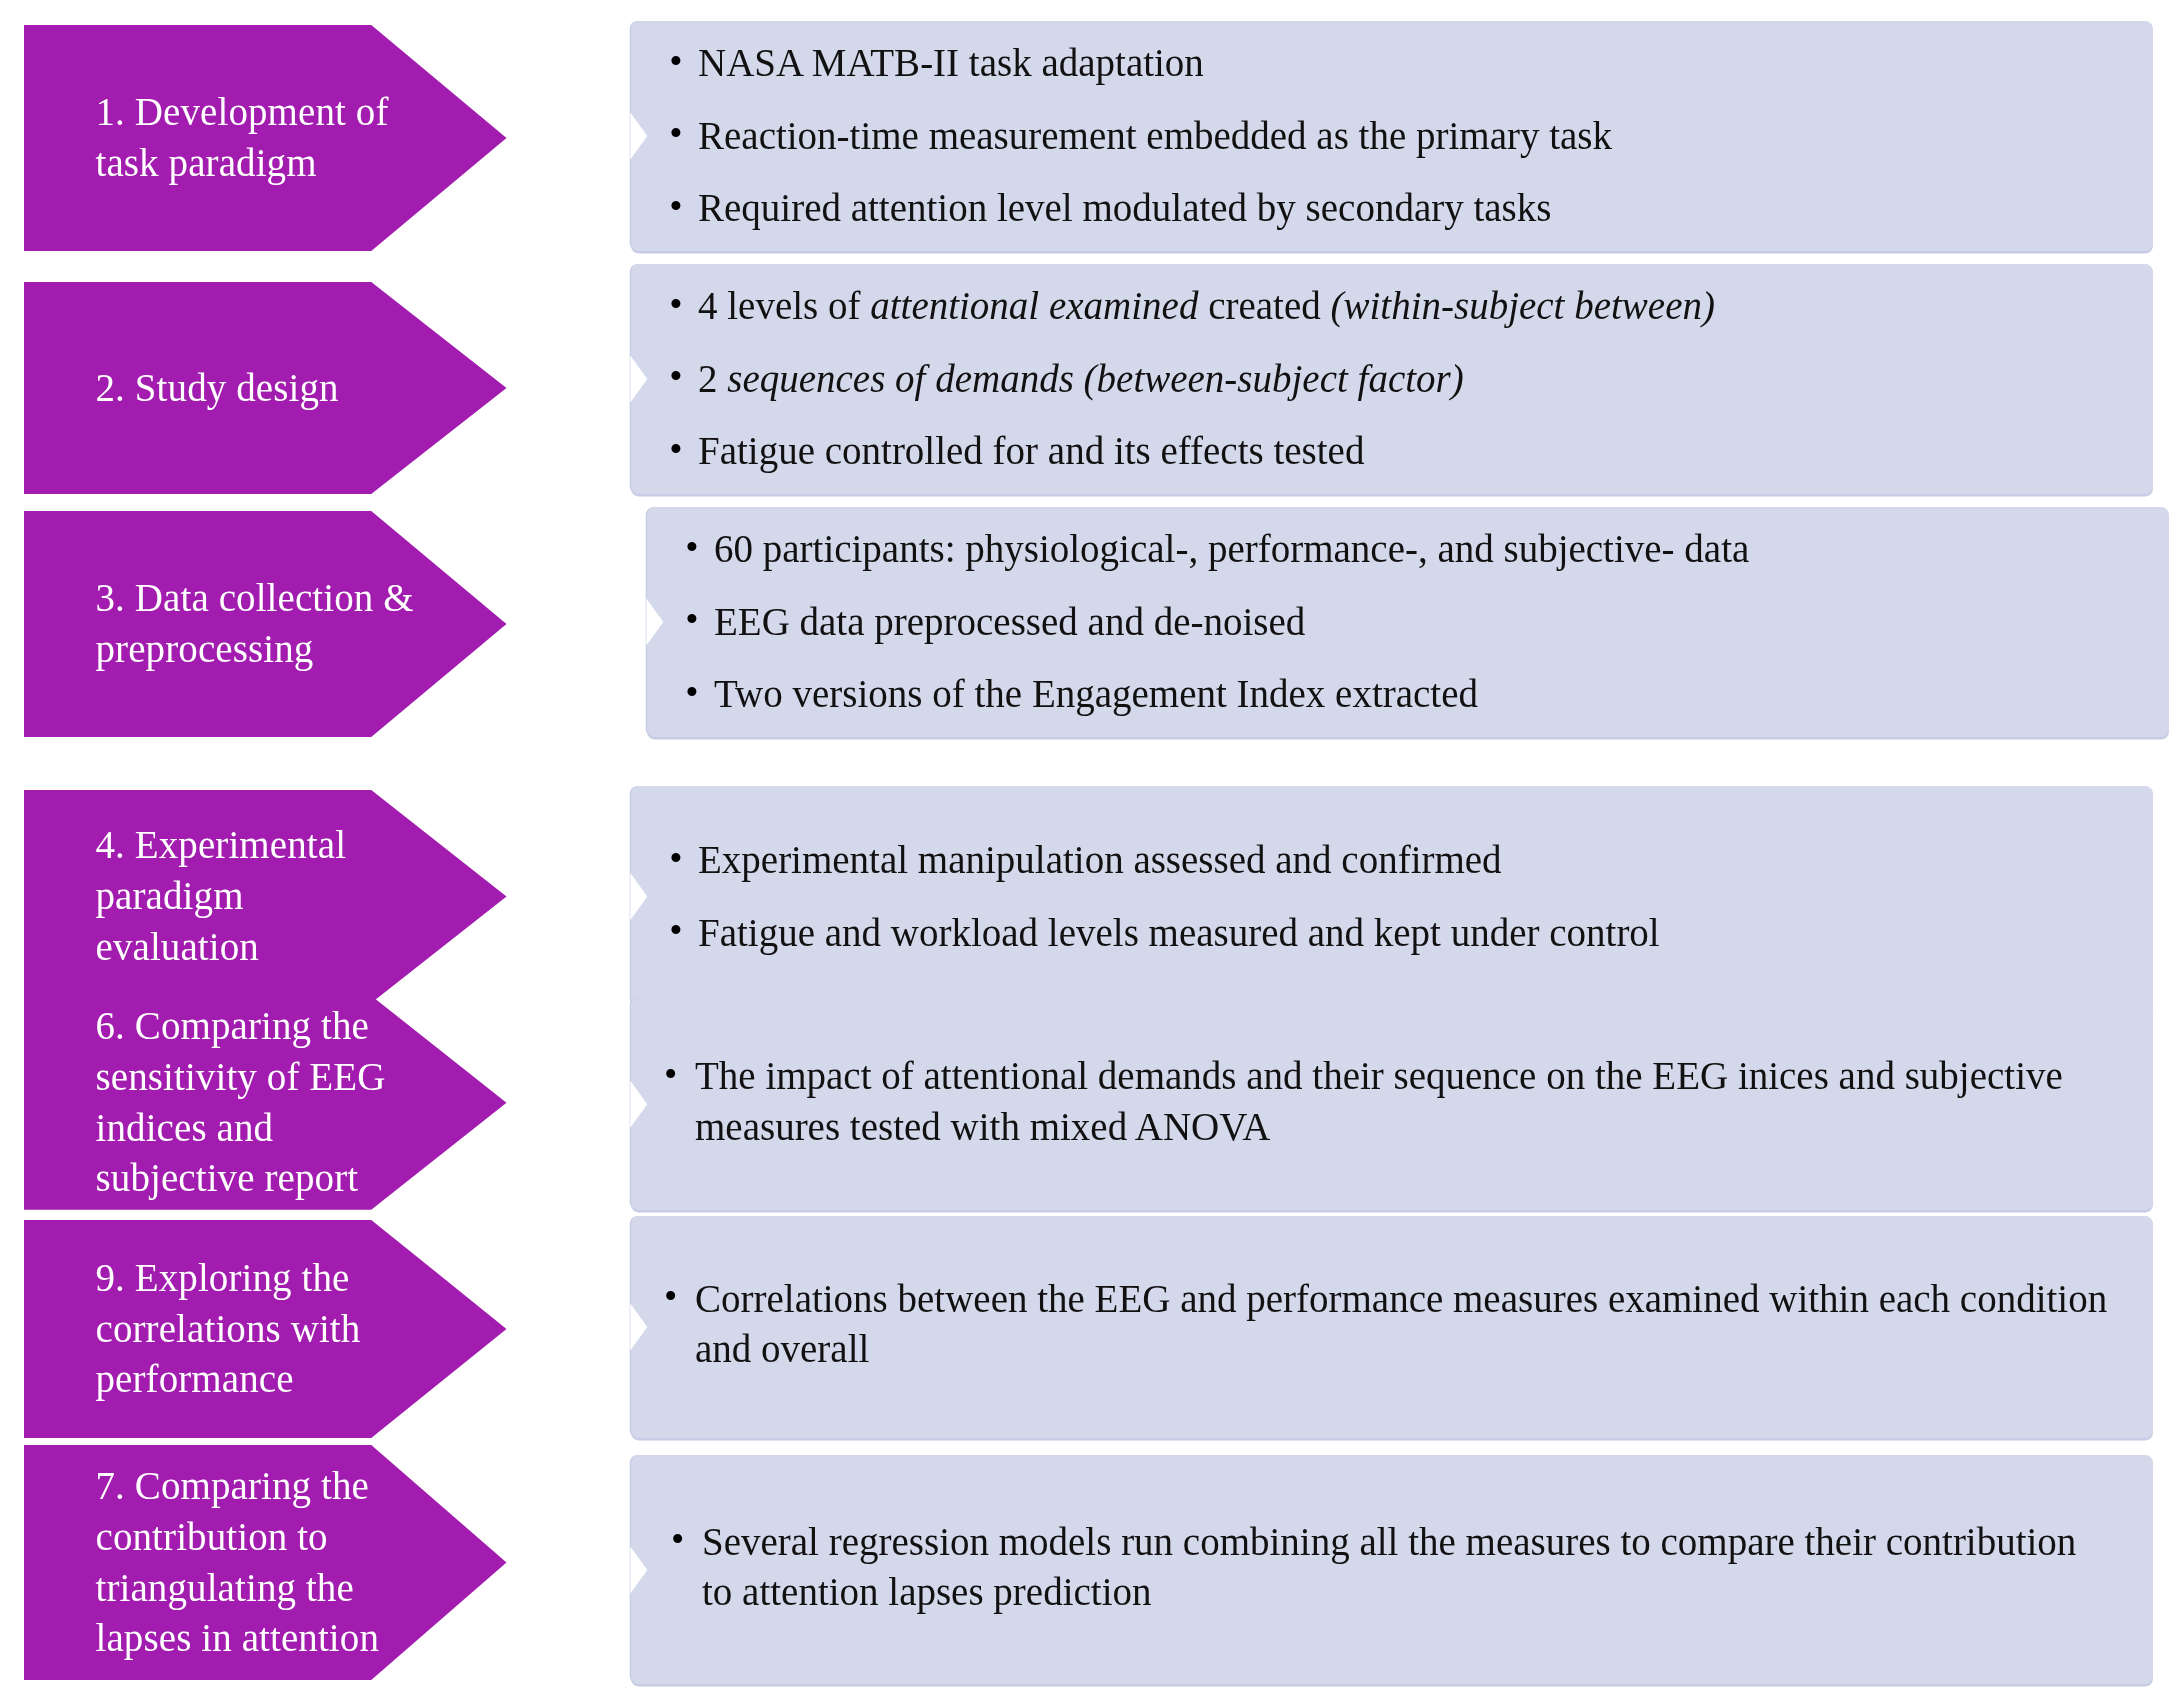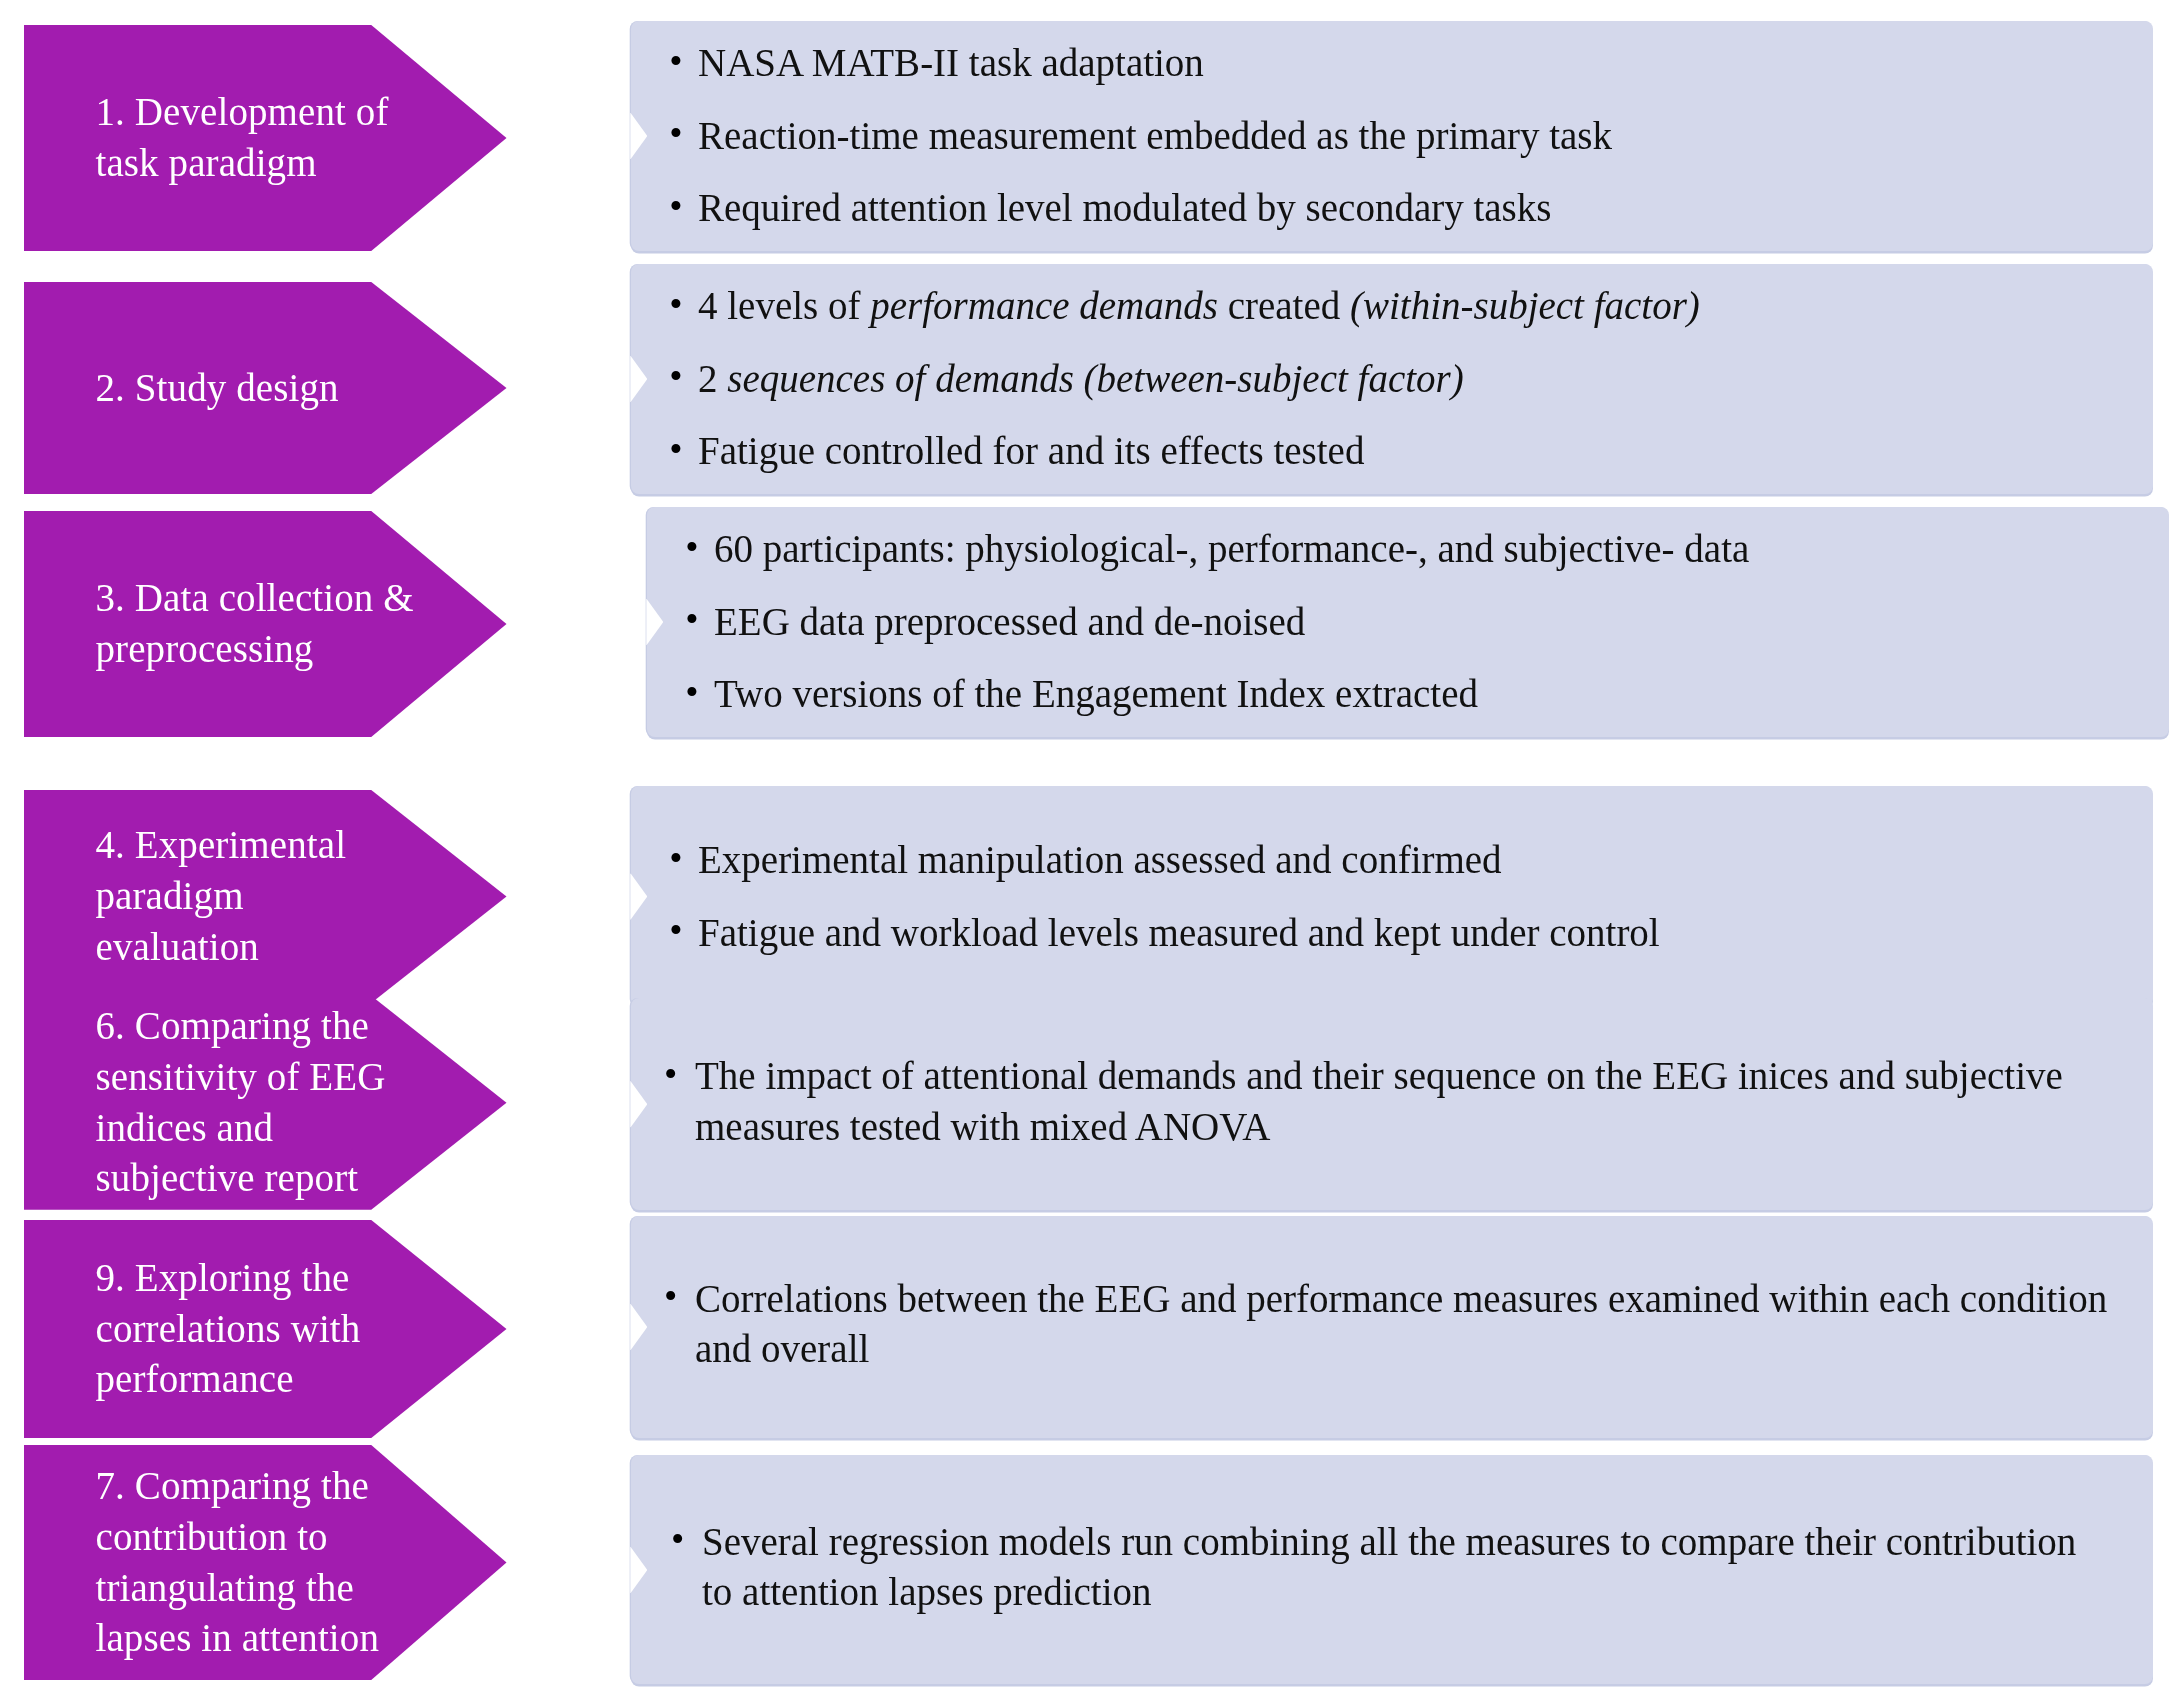--- a/index.html
+++ b/index.html
@@ -125,21 +125,21 @@
       </ul>
     </div>
   </div>
 
   <div class="row" style="top:264px;height:230px;">
     <div class="arrow" style="top:18px;height:212px;width:483px;">
       <div class="arrow-label">2. Study design</div>
     </div>
     <div class="panel" style="top:0;height:230px;">
       <ul class="bullets">
-        <li>4 levels of <em>performance demands</em> created <em>(within-subject factor)</em></li>
+        <li>4 levels of <em>attentional examined</em> created <em>(within-subject between)</em></li>
         <li>2 <em>sequences of demands (between-subject factor)</em></li>
         <li>Fatigue controlled for and its effects tested</li>
       </ul>
     </div>
   </div>
 
   <div class="row" style="top:507px;height:230px;">
     <div class="arrow" style="top:3.9px;height:226px;width:483px;">
       <div class="arrow-label">3. Data collection &amp; preprocessing</div>
     </div>

